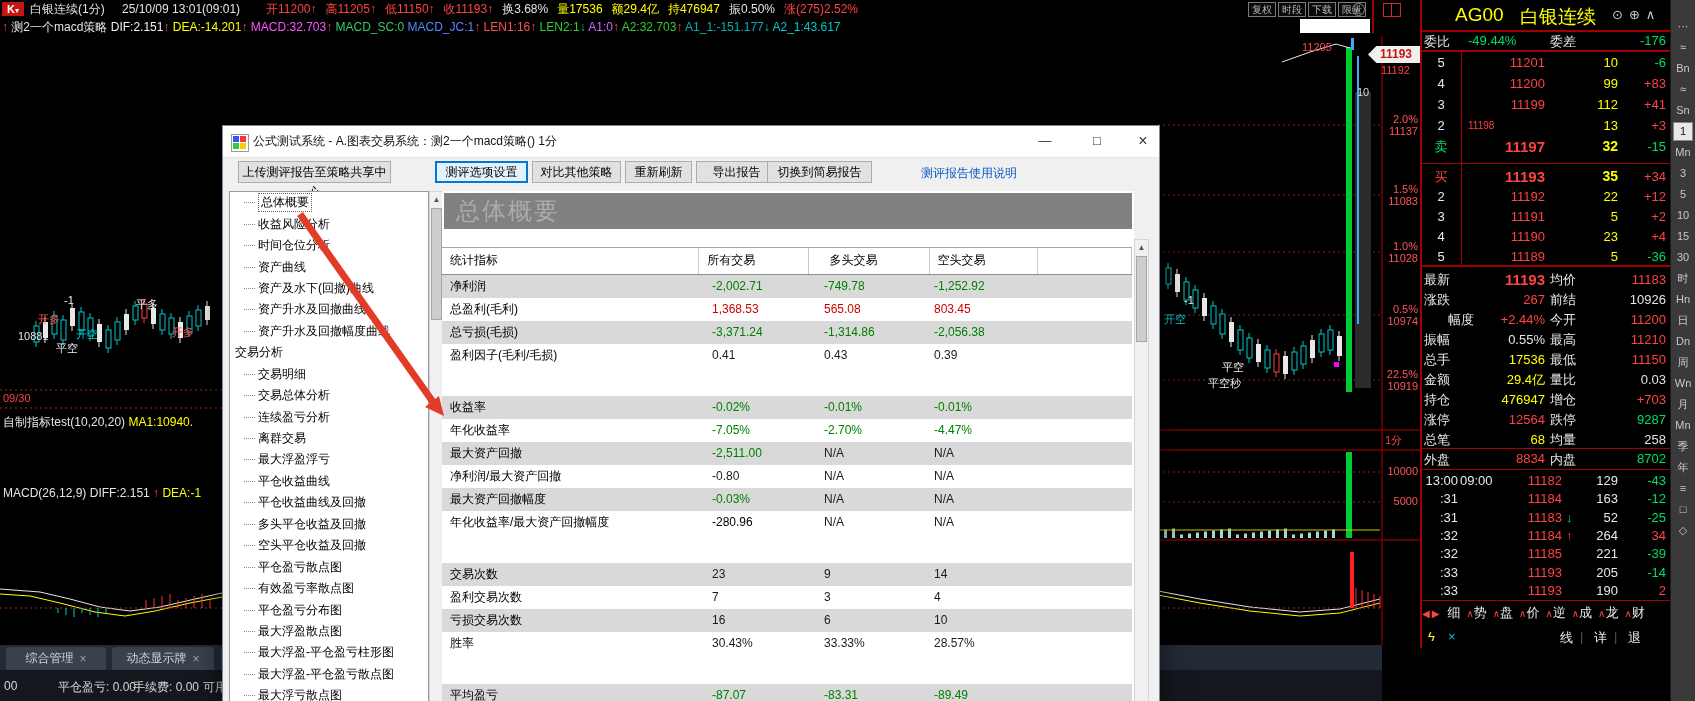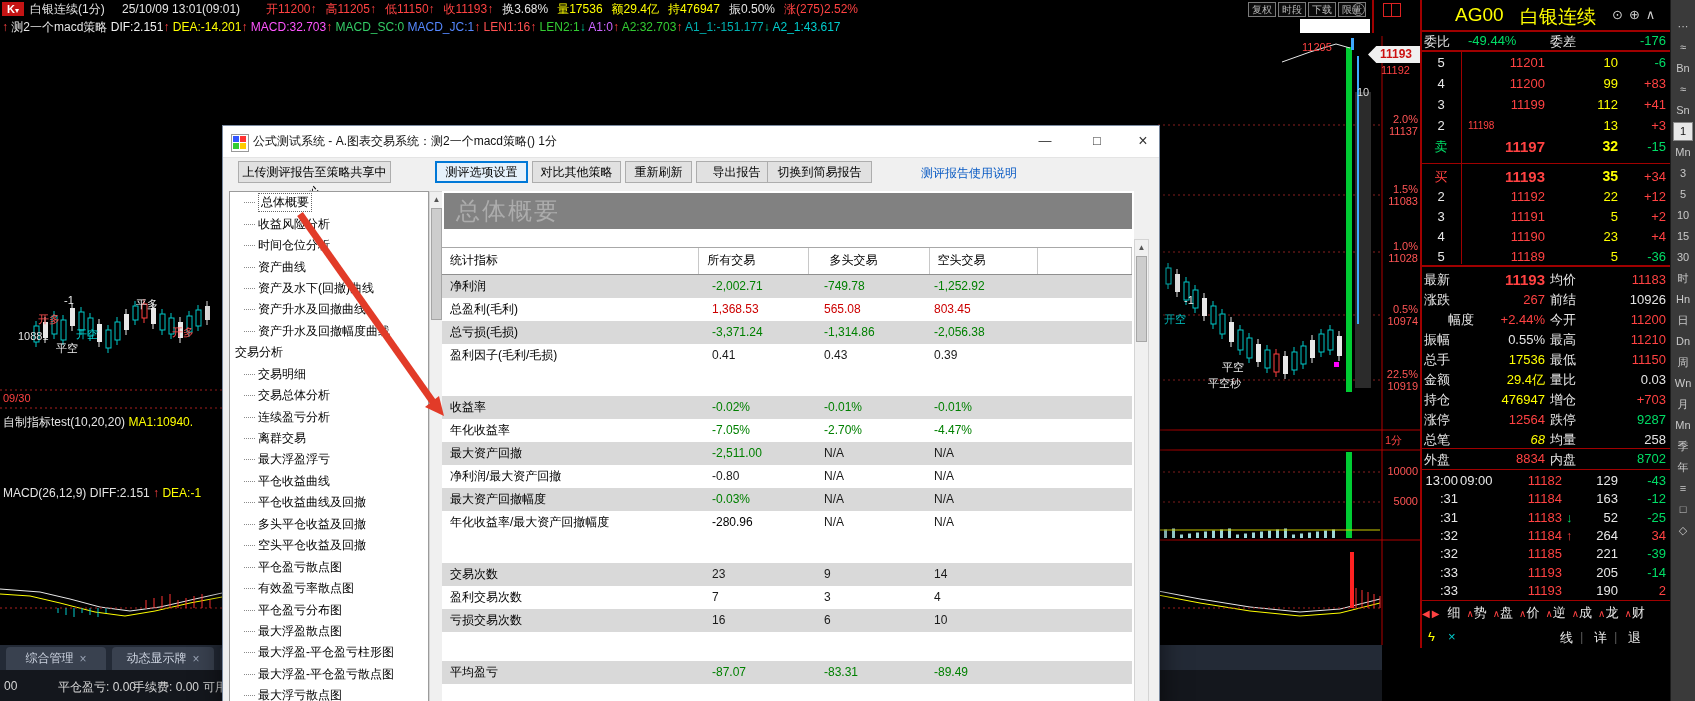--- a/index.html
+++ b/index.html
@@ -438,21 +438,21 @@
           <span style="position: absolute; left: 186px; width: 60px; text-align: right; color: rgb(255, 66, 66);">+703</span>
         </div>
         <div style="position: absolute; left: 0px; top: 410px; width: 250px; height: 20px; line-height: 20px;">
           <span style="position: absolute; left: 4px; color: rgb(232, 232, 232);">涨停</span>
           <span style="position: absolute; left: 48px; width: 77px; text-align: right; color: rgb(255, 66, 66); font-weight: normal; font-size: 13px;">12564</span>
           <span style="position: absolute; left: 130px; color: rgb(232, 232, 232);">跌停</span>
           <span style="position: absolute; left: 186px; width: 60px; text-align: right; color: rgb(0, 221, 102);">9287</span>
         </div>
         <div style="position: absolute; left: 0px; top: 430px; width: 250px; height: 20px; line-height: 20px;">
           <span style="position: absolute; left: 4px; color: rgb(232, 232, 232);">总笔</span>
-          <span style="position: absolute; left: 48px; width: 77px; text-align: right; color: rgb(255, 255, 0); font-weight: normal; font-size: 13px; font-style: italic;">68</span>
+          <span style="position: absolute; left: 48px; width: 77px; text-align: right; color: rgb(255, 255, 0); font-weight: normal; font-size: 13px;">68</span>
           <span style="position: absolute; left: 130px; color: rgb(232, 232, 232);">均量</span>
           <span style="position: absolute; left: 186px; width: 60px; text-align: right; color: rgb(228, 228, 228);">258</span>
         </div>
       </div>
     <div class="qline" style="top:448px;height:1px;"></div>
     <div class="q-row" style="top:451px;height:16px;">
       <span class="q-cell c-wht" style="left:4px;">外盘</span>
       <span class="q-cell c-red r" style="left:60px;width:65px;">8834</span>
       <span class="q-cell c-wht" style="left:130px;">内盘</span>
       <span class="q-cell c-green r" style="left:186px;width:60px;">8702</span>
@@ -774,20 +774,26 @@
             <div class="td" style="width: 112px; color: rgb(26, 26, 26);">7</div>
             <div class="td" style="width: 110px; color: rgb(26, 26, 26);">3</div>
             <div class="td" style="width: 110px; color: rgb(26, 26, 26);">4</div>
           </div>
           <div class="tr shaded">
             <div class="td" style="width: 262px; color: rgb(0, 0, 0);">亏损交易次数</div>
             <div class="td" style="width: 112px; color: rgb(26, 26, 26);">16</div>
             <div class="td" style="width: 110px; color: rgb(26, 26, 26);">6</div>
             <div class="td" style="width: 110px; color: rgb(26, 26, 26);">10</div>
           </div>
+          <div class="tr">
+            <div class="td" style="width: 262px; color: rgb(0, 0, 0);">胜率</div>
+            <div class="td" style="width: 112px; color: rgb(26, 26, 26);">30.43%</div>
+            <div class="td" style="width: 110px; color: rgb(26, 26, 26);">33.33%</div>
+            <div class="td" style="width: 110px; color: rgb(26, 26, 26);">28.57%</div>
+          </div>
           <div class="tr gap"></div>
           <div class="tr shaded">
             <div class="td" style="width: 262px; color: rgb(0, 0, 0);">平均盈亏</div>
             <div class="td" style="width: 112px; color: rgb(0, 128, 0);">-87.07</div>
             <div class="td" style="width: 110px; color: rgb(0, 128, 0);">-83.31</div>
             <div class="td" style="width: 110px; color: rgb(0, 128, 0);">-89.49</div>
           </div>
         </div>
     </div>
     <div class="abs vscroll" style="left:911px;top:113px;width:15px;height:473px;">

